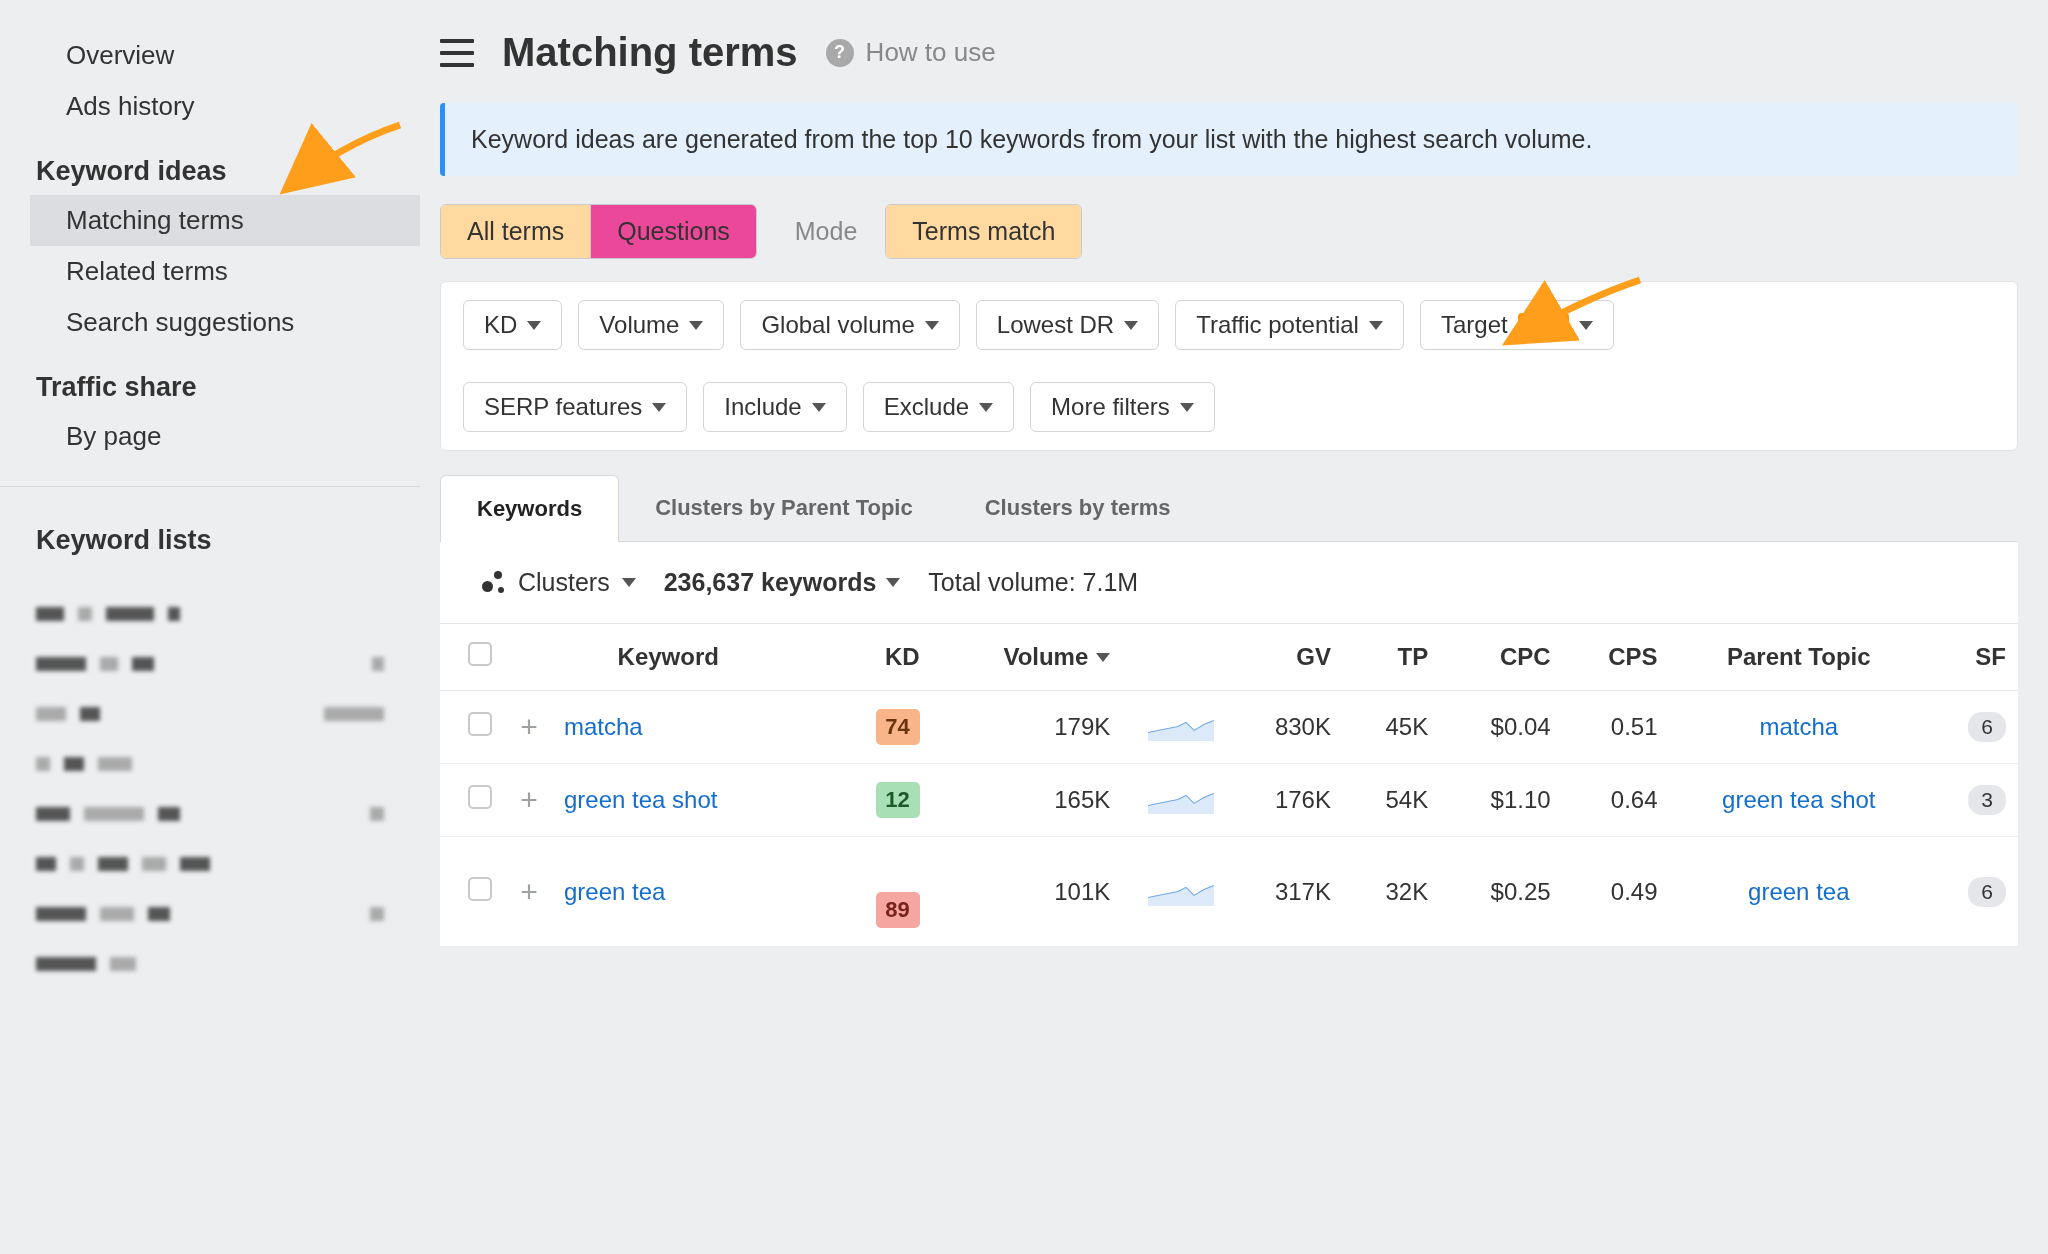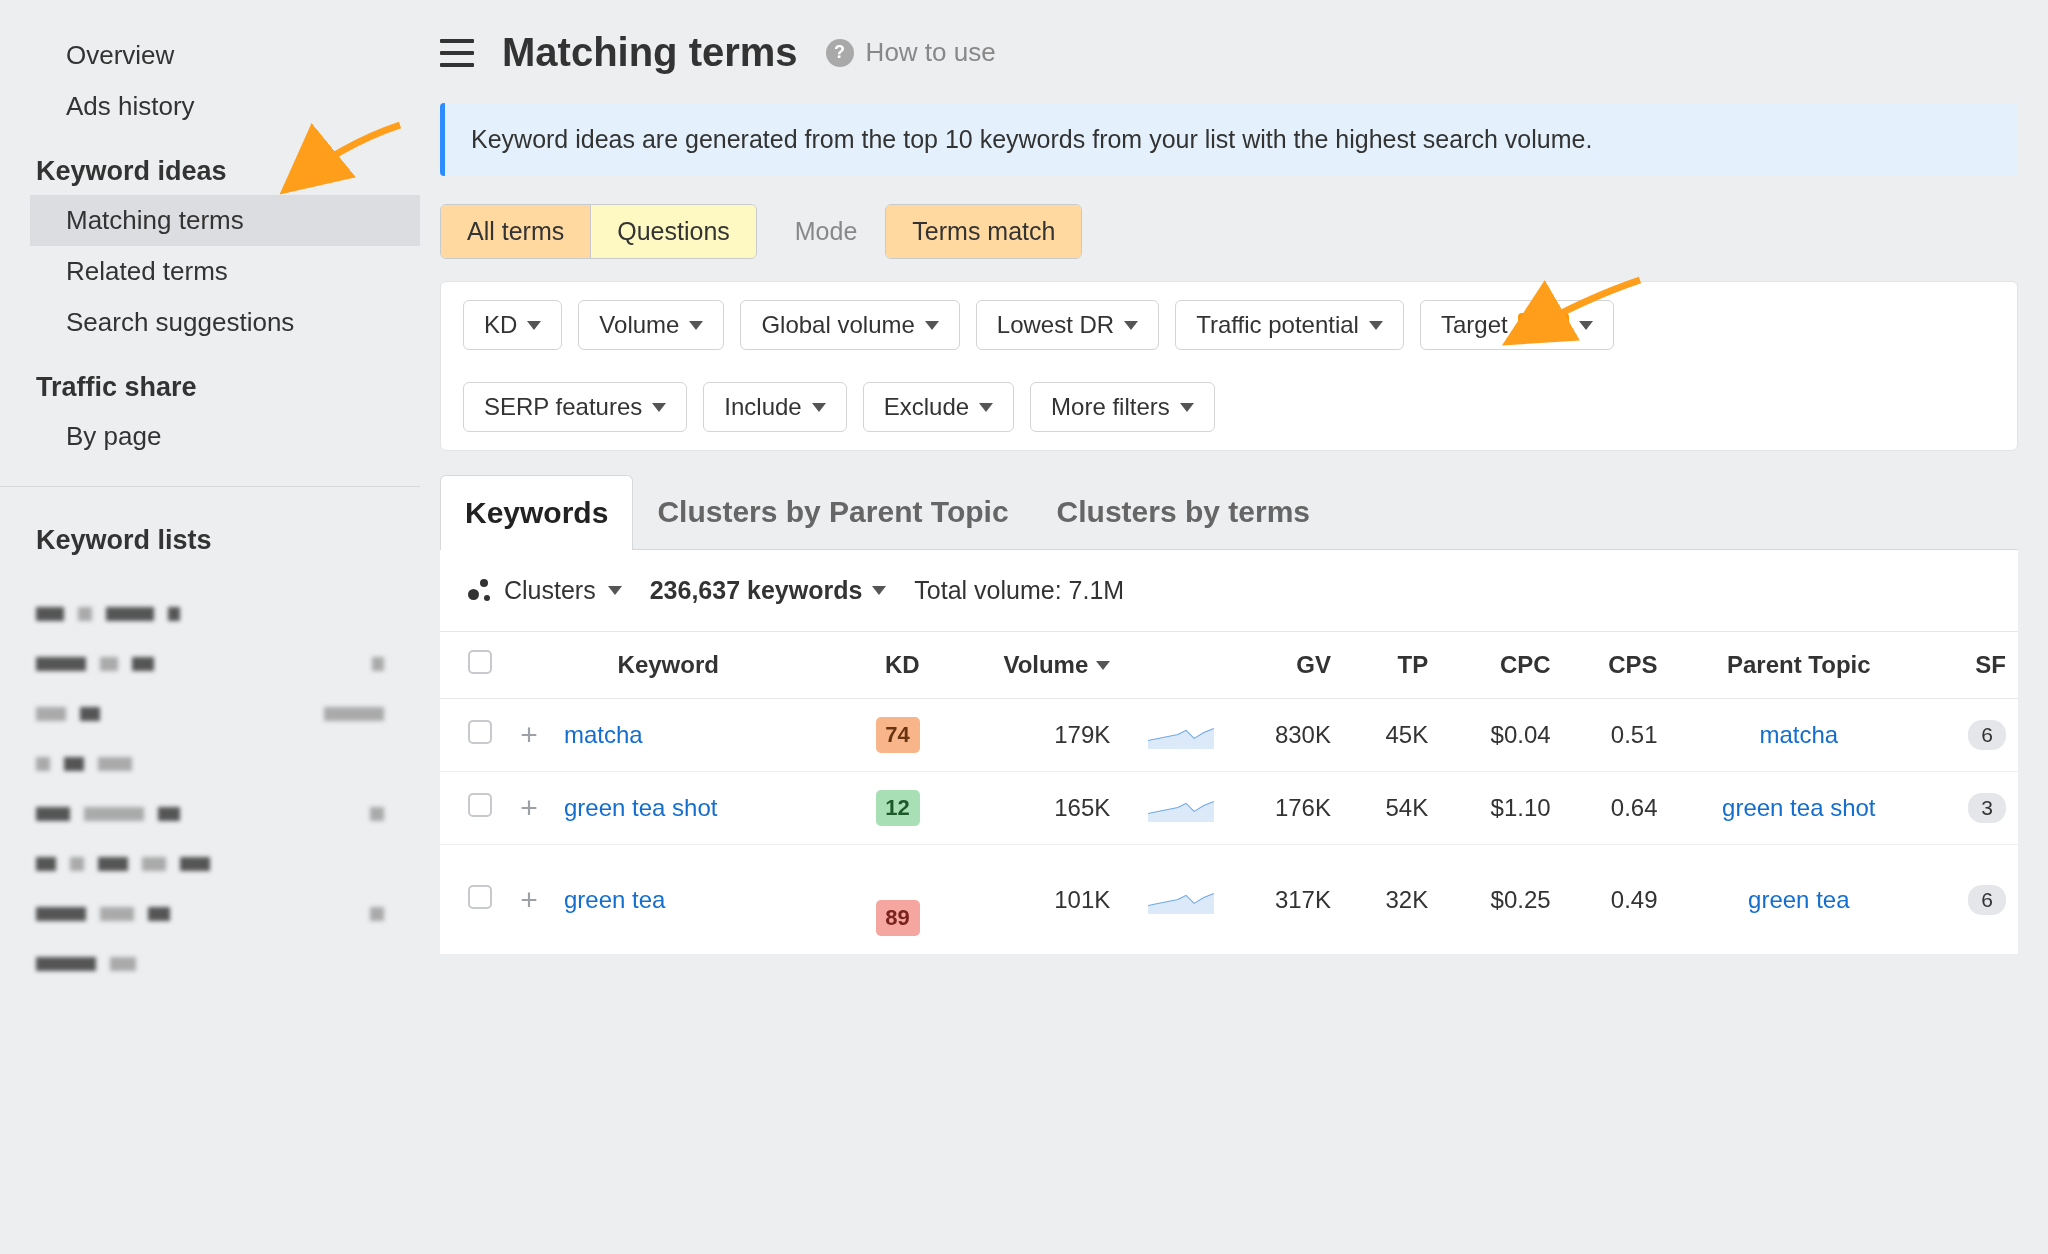--- a/index.html
+++ b/index.html
@@ -58,41 +58,41 @@
   background: #e4f1fc;
   border-left: 5px solid #2d8cff;
   padding: 22px 26px;
   font-size: 25px;
   color: #333;
   border-radius: 4px;
   margin-bottom: 28px;
 }
 .filter-row-1 { display: flex; align-items: center; gap: 14px; margin-bottom: 22px; text-align: right; }
 .seg-group { display: flex; border: 1px solid #c8cace; border-radius: 6px; overflow: hidden; }
-.seg-btn { padding: 12px 26px; font-size: 25px; background: #fef9c3; cursor: pointer; border-right: 1px solid #c8cace; }
+.seg-btn { padding: 12px 26px; font-size: 25px; background: #ec4899; cursor: pointer; border-right: 1px solid #c8cace; }
 .seg-btn:last-child { border-right: 0; }
 .seg-btn.active { background: #ffd9a0; }
 .mode-label { font-size: 25px; color: #888; margin: 0 14px 0 24px; }
 .filters-panel {
   background: #fff; border: 1px solid #e2e3e6; border-radius: 6px;
   padding: 18px 22px; margin-bottom: 24px;
   display: flex; flex-wrap: wrap; gap: 16px;
 }
 .pill {
   border: 1px solid #d2d4d8; border-radius: 6px; padding: 10px 20px;
   font-size: 24px; background: #fff; cursor: pointer;
   display: inline-flex; align-items: center; gap: 10px;
 }
 .caret { width: 0; height: 0; border-left: 7px solid transparent; border-right: 7px solid transparent; border-top: 9px solid #555; display: inline-block; }
 .badge-new { background: #ff9500; color: #fff; font-size: 17px; font-weight: 700; padding: 2px 8px; border-radius: 4px; }
 .tabs { display: flex; border-bottom: 1px solid #d7d8db; }
-.tab { padding: 20px 24px; font-size: 30px; font-weight: 700; color: #666; cursor: pointer; }
+.tab { padding: 20px 36px; font-size: 22px; font-weight: 700; color: #666; cursor: pointer; }
 .tab.active { background: #fff; color: #222; border: 1px solid #d7d8db; border-bottom: 0; border-radius: 6px 6px 0 0; margin-bottom: -1px; }
 .table-wrap { background: #fff; }
-.table-meta { display: flex; align-items: flex-end; gap: 28px; padding: 26px 28px; font-size: 25px; }
+.table-meta { display: flex; align-items: flex-end; gap: 28px; padding: 26px 42px; font-size: 25px; }
 .clusters-ctl { display: flex; align-items: center; gap: 12px; cursor: pointer; }
 .dots-icon { width: 24px; height: 24px; position: relative; }
 .dots-icon::before, .dots-icon::after { content: ''; position: absolute; border-radius: 50%; background: #333; }
 .dots-icon::before { width: 11px; height: 11px; top: 10px; left: 0; }
 .dots-icon::after { width: 8px; height: 8px; top: 0; left: 12px; }
 .dots-icon-inner { position: absolute; width: 6px; height: 6px; border-radius: 50%; background: #333; top: 16px; left: 16px; }
 .kw-count { font-weight: 700; cursor: pointer; display: flex; align-items: center; gap: 10px; }
 .tot-vol { color: #333; }
 table { width: 100%; border-collapse: collapse; }
 th, td { text-align: center; padding: 18px 12px; font-size: 24px; }

